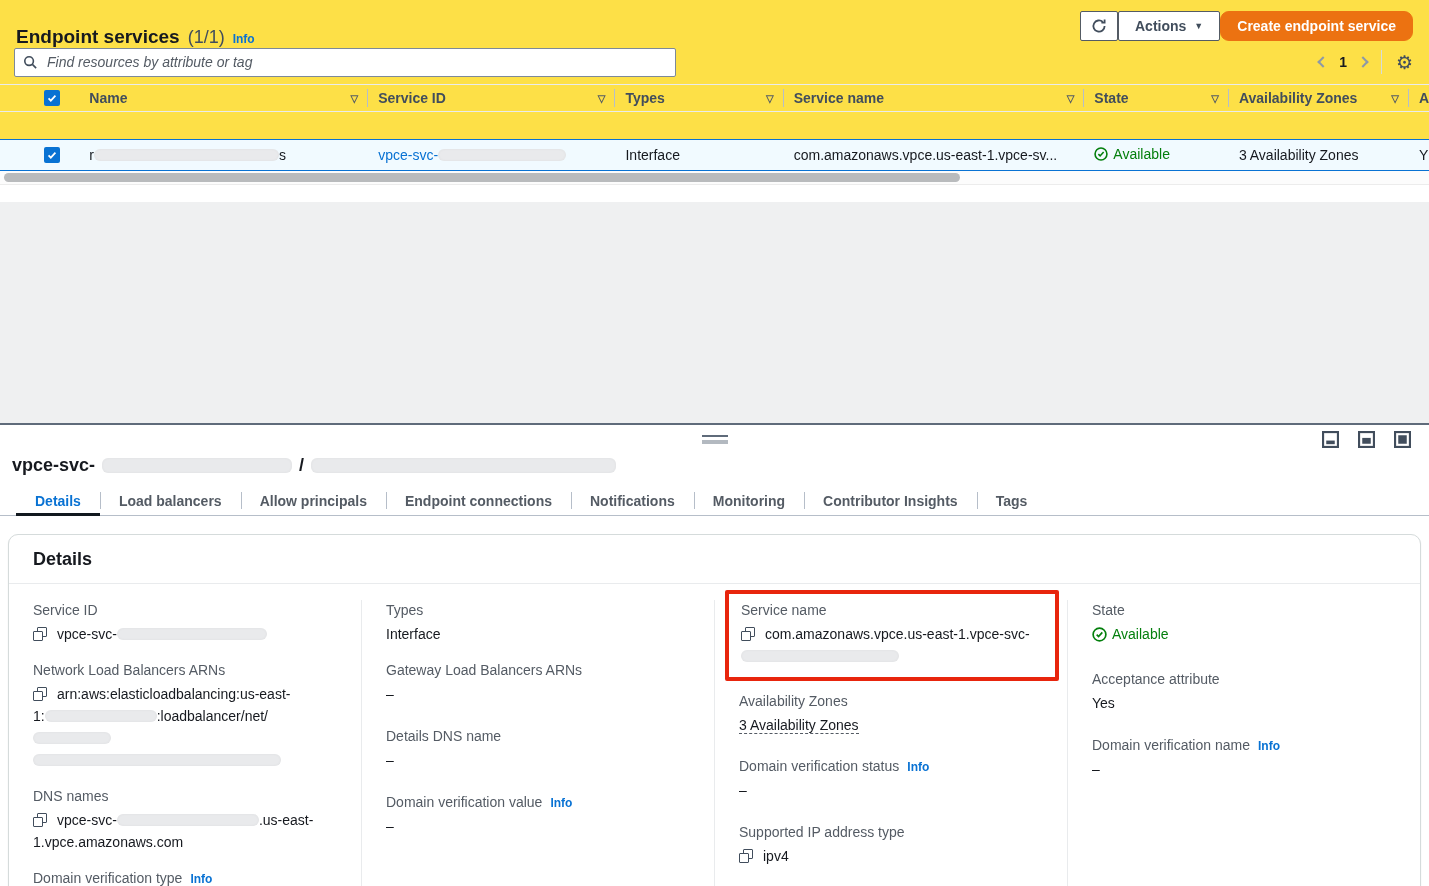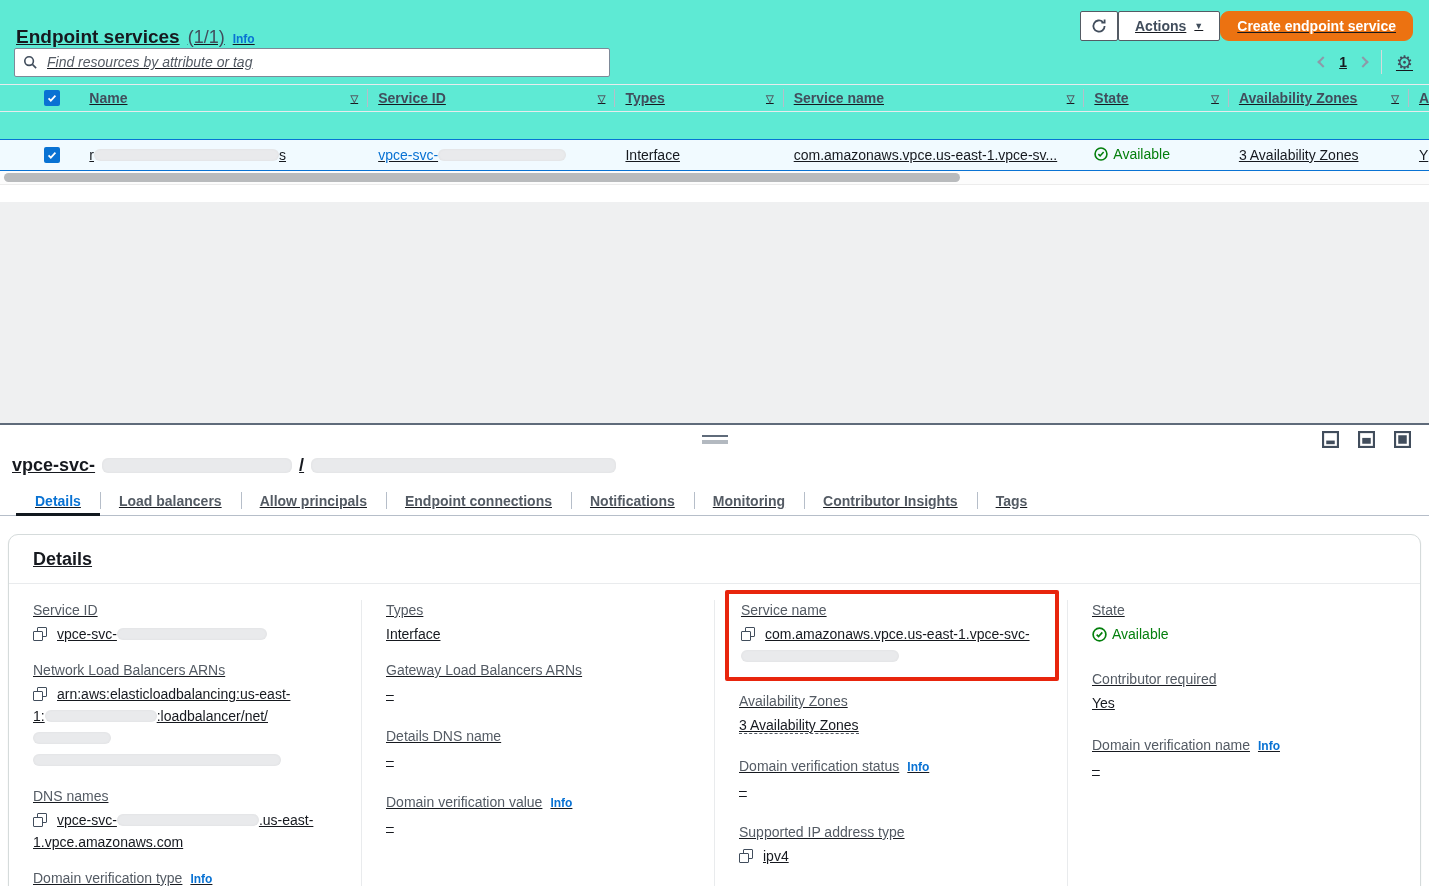--- a/index.html
+++ b/index.html
@@ -1,35 +1,35 @@
 <!DOCTYPE html>
 <html><head>
 <meta charset="utf-8">
 <style>
   * { box-sizing: border-box; }
   html,body { margin:0; padding:0; }
   body { font-family:"Liberation Sans", sans-serif; color:#16191f; background:#fff; }
-  .page { width:1429px; height:886px; overflow:hidden; background:#5eead4; position:relative;text-decoration:underline; }
+  .page { width:1429px; height:886px; overflow:hidden; background:#fde047; position:relative; }
 
   
   .header-row { display:flex; justify-content:space-between; align-items:center; padding:10px 16px 2px 16px; height:44px; }
   .title-area { display:flex; align-items:baseline; gap:8px; }
   .page-title { font-size:19px; font-weight:bold; margin:0; }
   .count { font-size:18px; font-weight:normal; color:#414d5c;margin-top:22px; }
   .info-link { font-size:12px; font-weight:bold; color:#0972d3; text-decoration:none; cursor:pointer; }
   .actions-group { display:flex; align-items:center; }
   .btn { height:30px; padding:0 16px; border:1px solid #545b64; background:#fff; border-radius:2px;
          font-weight:bold; color:#414d5c; font-size:14px; display:inline-flex; align-items:center; gap:8px;
          font-family:"Liberation Sans", sans-serif; cursor:pointer; }
   .btn-icon { width:38px; padding:0; justify-content:center; }
   .btn-primary { background:#ec7211; border-color:#ec7211; color:#fff;border-radius:9px; }
   .caret { font-size:9px; color:#414d5c; }
 
   .search-row { display:flex; justify-content:space-between; align-items:center; padding:4px 16px 8px 14px; height:40px; }
-  .search-box { width:596px; height:29px; border:1px solid #7d8998; border-radius:2px; display:flex; align-items:center; padding:0 8px; gap:7px; background:#fff; }
+  .search-box { width:662px; height:29px; border:1px solid #7d8998; border-radius:2px; display:flex; align-items:center; padding:0 8px; gap:7px; background:#fff; }
   .search-box input { border:none; outline:none; flex:1; font-style:italic; color:#545b64; font-size:14px; font-family:"Liberation Sans", sans-serif; background:transparent; }
   .search-box input::placeholder { color:#545b64; font-style:italic; }
   .paging { display:flex; align-items:center; gap:12px; }
   .chev { width:8px; height:8px; border-top:2px solid #8d99a8; border-left:2px solid #8d99a8; display:inline-block; cursor:pointer; }
   .chev.left  { transform:rotate(-45deg); }
   .chev.right { transform:rotate(135deg); }
   .page-num { font-weight:bold; font-size:14px; color:#16191f; }
   .v-divider { width:1px; height:24px; background:#d5dbdb; margin:0 2px; }
   .gear { font-size:19px; color:#414d5c; cursor:pointer; line-height:1; }
 
@@ -324,21 +324,21 @@
             <div class="f-label"><span>State</span></div>
             <div class="f-value"><span class="state-ok">
                   <svg width="15" height="15" viewBox="0 0 16 16">
                     <circle cx="8" cy="8" r="6.8" fill="none" stroke="#037f0c" stroke-width="1.8"></circle>
                     <path d="M5 8.2l2 2 4-4.4" fill="none" stroke="#037f0c" stroke-width="1.8"></path>
                   </svg>
                   <span>Available</span>
                 </span></div>
           </div>
           <div class="field" style="margin-top:23px">
-            <div class="f-label"><span>Contributor required</span></div>
+            <div class="f-label"><span>Acceptance attribute</span></div>
             <div class="f-value">Yes</div>
           </div>
           <div class="field" style="margin-top:23px">
             <div class="f-label"><span>Domain verification name</span><a class="info-link">Info</a></div>
             <div class="f-value">–</div>
           </div>
         </div>
 
       </div>
     </div>

